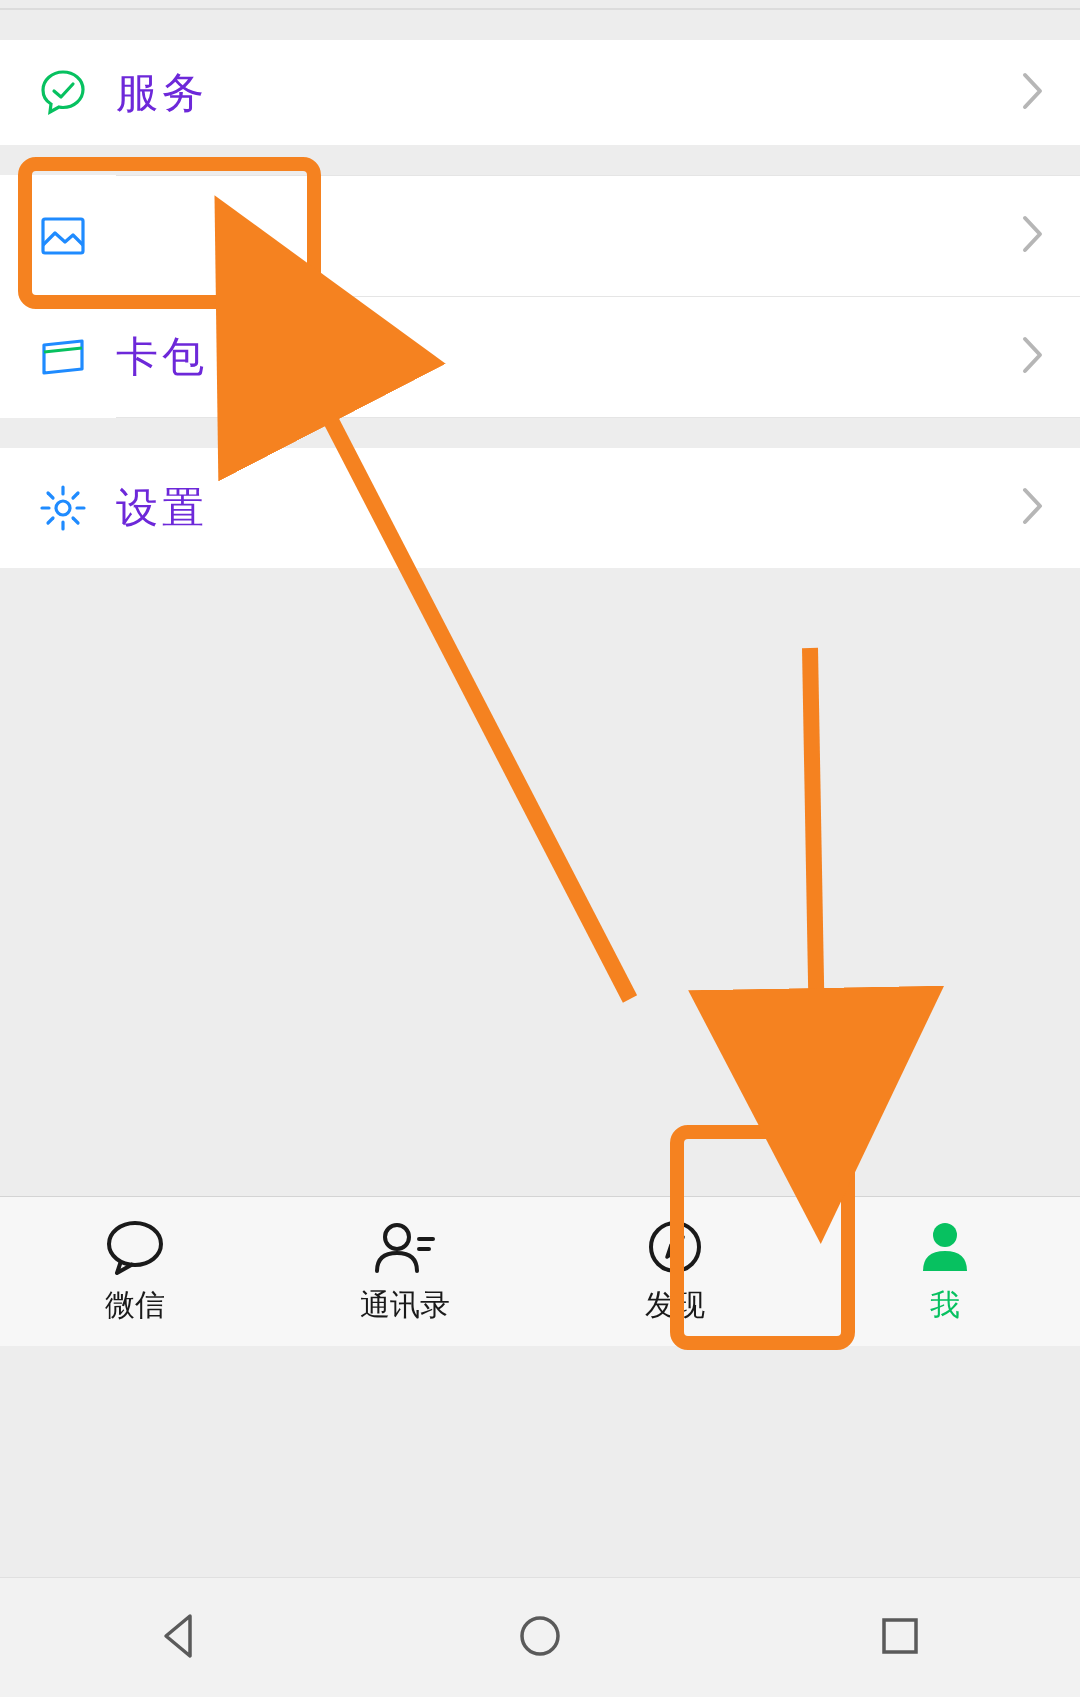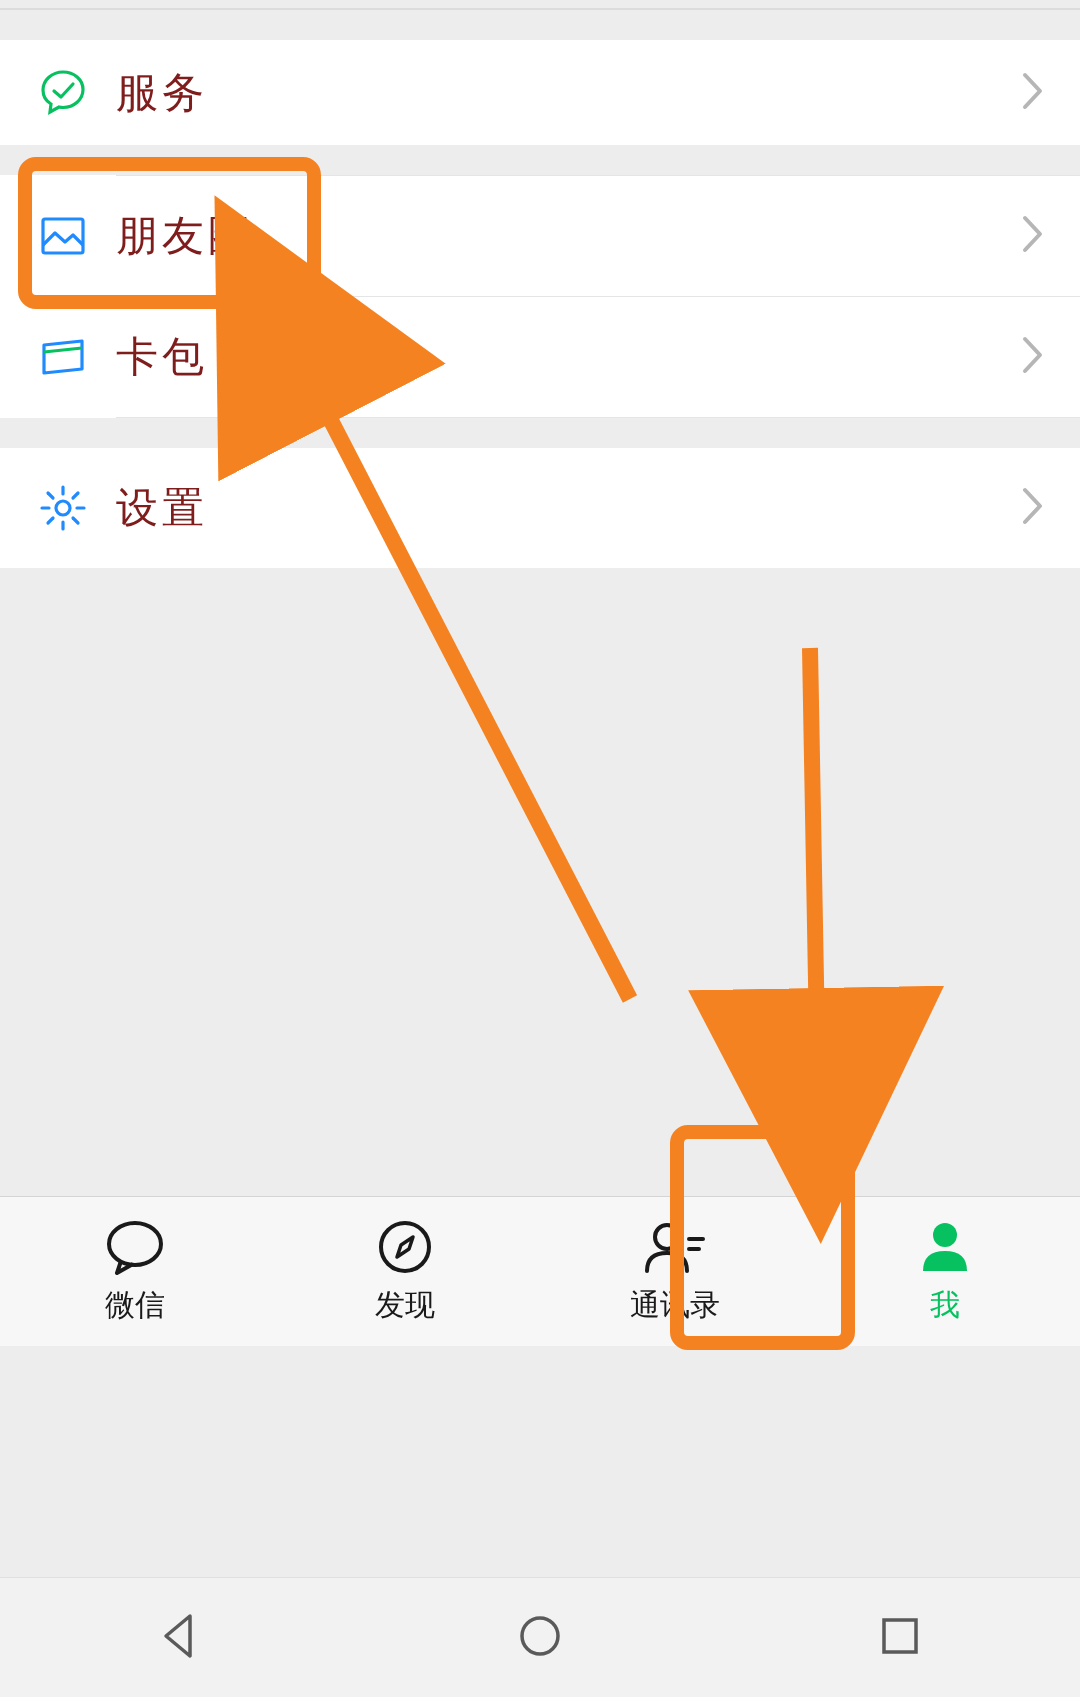--- a/index.html
+++ b/index.html
@@ -5,21 +5,21 @@
   * { margin:0; padding:0; box-sizing:border-box; font-family:"PingFang SC","Microsoft YaHei",sans-serif; }
   html,body { width:1080px; height:1697px; background:#ededed; overflow:hidden; }
   .screen { position:relative; width:1080px; height:1697px; background:#ededed; }
   .group { background:#fff; }
   .row {
     position:relative; display:flex; align-items:center;
     height:120px; padding-left:116px; background:#fff;
   }
   .row.tall { height:140px; }
   .row .icon { position:absolute; left:38px; top:50%; transform:translateY(-50%); width:50px; height:50px; }
-  .row .label { font-size:42px; color:#7f1d1d; letter-spacing:4px; }
+  .row .label { font-size:42px; color:#6d28d9; letter-spacing:4px; }
   .row .chev { position:absolute; right:36px; top:50%; transform:translateY(-50%); }
   .sep { height:1px; background:#e5e5e5; margin-left:116px; }
   .gap-sm { height:30px; background:#ededed; }
   .gap-med { height:22px; background:#ededed; }
   .toprow { height:105px; }
   .top-sep { height:2px; background:#dcdcdc; }
   .tabbar {
     position:absolute; left:0; right:0; top:1196px; height:150px;
     background:#f7f7f7; border-top:1px solid #d4d4d4;
     display:flex;
@@ -71,21 +71,20 @@
   <div class="group">
     <div class="sep"></div>
 
     <div class="row">
       <span class="icon">
         <svg width="50" height="50" viewBox="0 0 50 50">
           <rect x="5" y="8" width="40" height="34" rx="2" fill="none" stroke="#1f8bff" stroke-width="3.2"></rect>
           <path d="M5 34 L17 22 L27 31 L35 24 L45 34" fill="none" stroke="#1f8bff" stroke-width="3.2" stroke-linejoin="round"></path>
         </svg>
       </span>
-      <span class="label">朋友圈</span>
       <span class="chev">
         <svg width="22" height="38">
             <path d="M3 3 L18 19 L3 35" fill="none" stroke="#b6b6b6" stroke-width="4" stroke-linecap="round" stroke-linejoin="round"></path>
           </svg>
       </span>
     </div>
     <div class="sep"></div>
 
     <div class="row">
       <span class="icon">
@@ -139,35 +138,35 @@
         <svg width="64" height="60" viewBox="0 0 64 60">
           <ellipse cx="32" cy="27" rx="26" ry="21" fill="none" stroke="#1a1a1a" stroke-width="4"></ellipse>
           <path d="M18 44 L14 56 L30 47" fill="none" stroke="#1a1a1a" stroke-width="4" stroke-linejoin="round"></path>
         </svg>
       </span>
       <span class="tlabel">微信</span>
     </div>
     <div class="tab">
       <span>
         <svg width="64" height="60" viewBox="0 0 64 60">
-          <circle cx="32" cy="30" r="24" fill="none" stroke="#1a1a1a" stroke-width="4"></circle>
-          <path d="M40 20 L28 28 L24 40 L36 32 Z" fill="none" stroke="#1a1a1a" stroke-width="3.5" stroke-linejoin="round"></path>
-        </svg>
-      </span>
-      <span class="tlabel">发现</span>
-    </div>
-    <div class="tab">
-      <span>
-        <svg width="64" height="60" viewBox="0 0 64 60">
           <circle cx="24" cy="20" r="12" fill="none" stroke="#1a1a1a" stroke-width="4"></circle>
           <path d="M4 54 Q4 36 24 36 Q44 36 44 54" fill="none" stroke="#1a1a1a" stroke-width="4" stroke-linecap="round"></path>
           <path d="M46 22 L60 22 M46 32 L56 32" fill="none" stroke="#1a1a1a" stroke-width="4" stroke-linecap="round"></path>
         </svg>
       </span>
       <span class="tlabel">通讯录</span>
+    </div>
+    <div class="tab">
+      <span>
+        <svg width="64" height="60" viewBox="0 0 64 60">
+          <circle cx="32" cy="30" r="24" fill="none" stroke="#1a1a1a" stroke-width="4"></circle>
+          <path d="M40 20 L28 28 L24 40 L36 32 Z" fill="none" stroke="#1a1a1a" stroke-width="3.5" stroke-linejoin="round"></path>
+        </svg>
+      </span>
+      <span class="tlabel">发现</span>
     </div>
     <div class="tab active">
       <span>
         <svg width="64" height="60" viewBox="0 0 64 60">
           <circle cx="32" cy="18" r="12" fill="#07c160"></circle>
           <path d="M10 54 Q10 34 32 34 Q54 34 54 54 Z" fill="#07c160"></path>
         </svg>
       </span>
       <span class="tlabel">我</span>
     </div>

